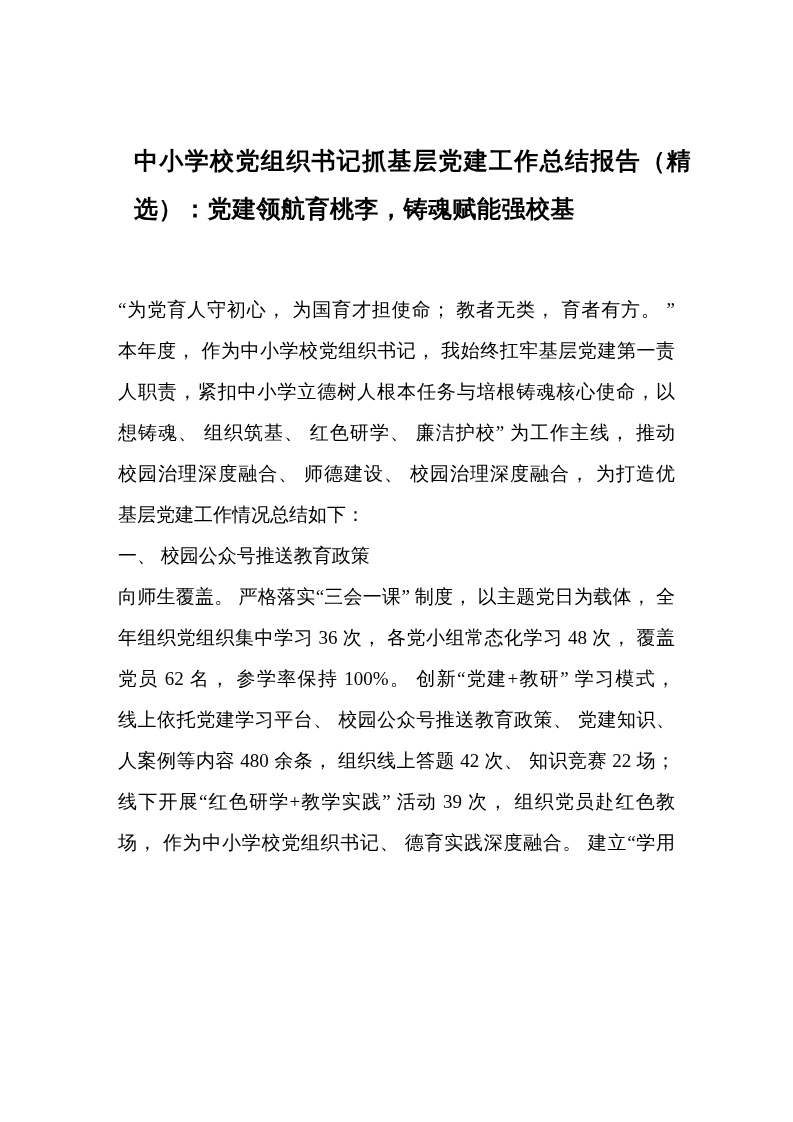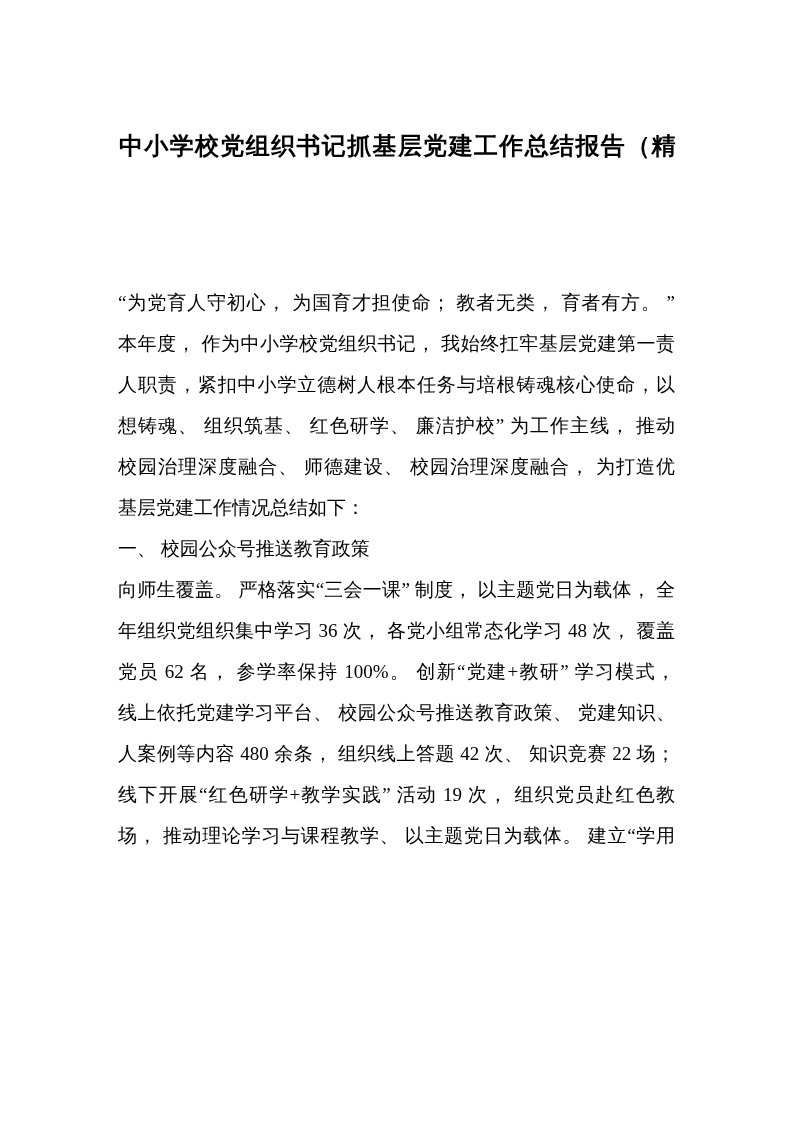--- a/index.html
+++ b/index.html
@@ -14,30 +14,30 @@
     background: #ffffff;
     overflow: hidden;
     font-family: "Liberation Serif", serif;
     color: #000000;
   }
   .doc-title {
     position: absolute;
     left: 118px;
     top: 121px;
     width: 557px;
-    margin: 1px;
+    margin: 16px;
     font-size: 24px;
     font-weight: bold;
     line-height: 48px;
     letter-spacing: 0.5px;
   }
   .doc-body {
     position: absolute;
     left: 118px;
-    top: 282px;
+    top: 289px;
     width: 557px;
     font-size: 19px;
     line-height: 41px;
   }
   .tline, .line {
     white-space: nowrap;
   }
   .tline.fill, .line.fill {
     white-space: normal;
     text-align: justify;
@@ -49,30 +49,31 @@
   .tline.fill {
     height: 48px;
   }
 </style>
 </head>
 <body>
 
 <div class="page">
   <h1 class="doc-title">
       <div class="tline fill">中小学校党组织书记抓基层党建工作总结报告（精</div>
+      <div class="tline">选）：党建领航育桃李，铸魂赋能强校基</div>
     </h1>
   <div class="doc-body">
       <div class="line fill">“为党育人守初心， 为国育才担使命； 教者无类， 育者有方。 ”</div>
       <div class="line fill">本年度， 作为中小学校党组织书记， 我始终扛牢基层党建第一责任</div>
       <div class="line fill">人职责，紧扣中小学立德树人根本任务与培根铸魂核心使命，以“思</div>
       <div class="line fill">想铸魂、 组织筑基、 红色研学、 廉洁护校” 为工作主线， 推动</div>
       <div class="line fill">校园治理深度融合、 师德建设、 校园治理深度融合， 为打造优</div>
       <div class="line">基层党建工作情况总结如下：</div>
       <div class="line">一、 校园公众号推送教育政策</div>
       <div class="line fill">向师生覆盖。 严格落实“三会一课” 制度， 以主题党日为载体， 全</div>
       <div class="line fill">年组织党组织集中学习 36 次， 各党小组常态化学习 48 次， 覆盖</div>
       <div class="line fill">党员 62 名， 参学率保持 100%。 创新“党建+教研” 学习模式，</div>
       <div class="line fill">线上依托党建学习平台、 校园公众号推送教育政策、 党建知识、 育</div>
       <div class="line fill">人案例等内容 480 余条， 组织线上答题 42 次、 知识竞赛 22 场；</div>
-      <div class="line fill">线下开展“红色研学+教学实践” 活动 19 次， 组织党员赴红色教</div>
-      <div class="line fill">场， 推动理论学习与课程教学、 以主题党日为载体。 建立“学用</div>
+      <div class="line fill">线下开展“红色研学+教学实践” 活动 39 次， 组织党员赴红色教</div>
+      <div class="line fill">场， 作为中小学校党组织书记、 德育实践深度融合。 建立“学用</div>
     </div>
 </div>
 
 </body></html>

